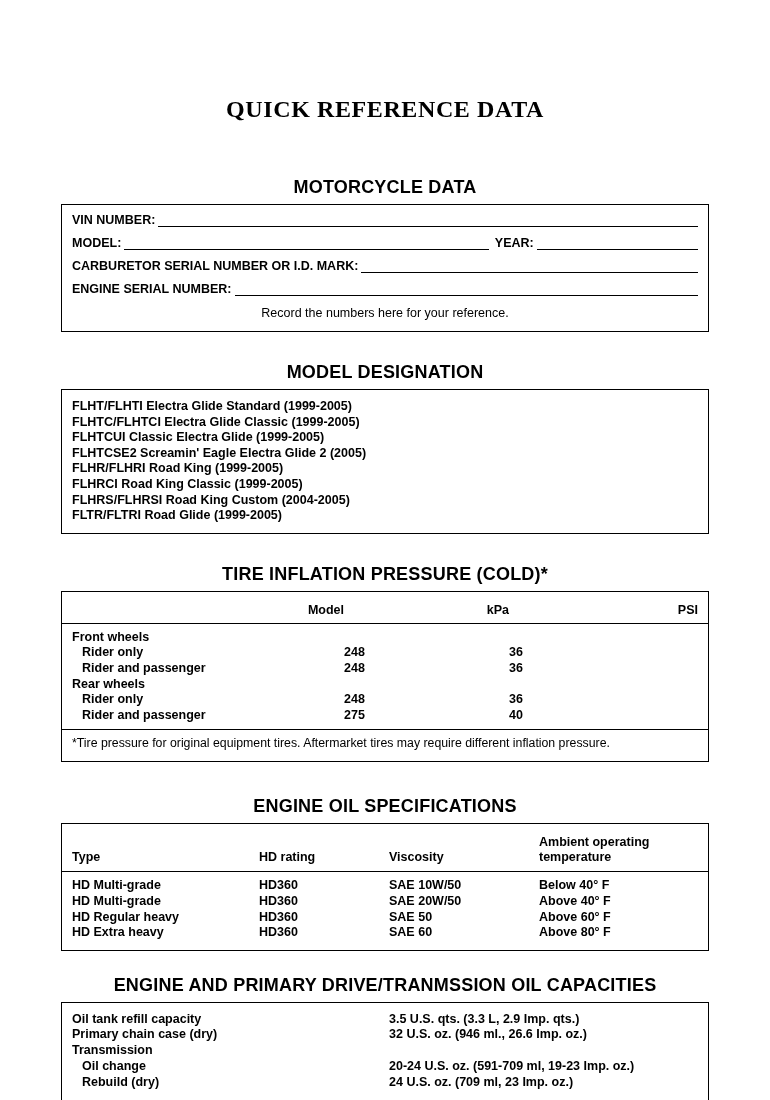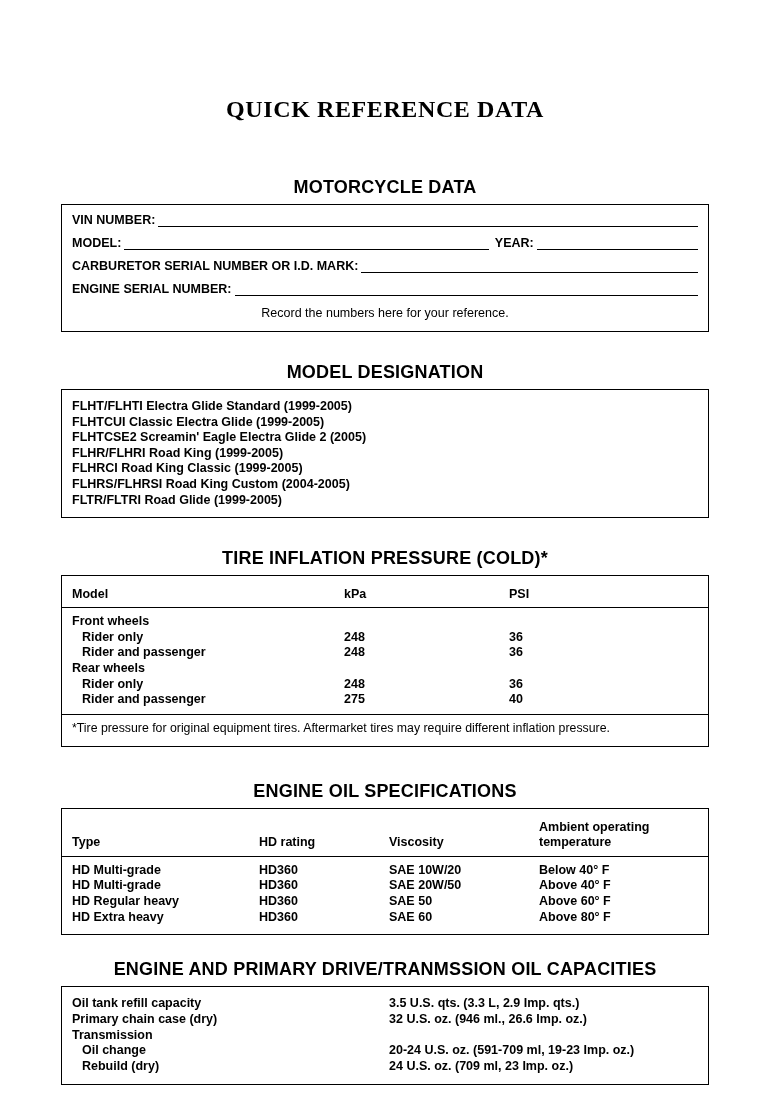--- a/index.html
+++ b/index.html
@@ -43,21 +43,21 @@
 
   
   .model-line { line-height: 15.6px; }
 
   
   .rule { border-top: 1.5px solid #000; margin: 6px -10px; }
   .indent { padding-left: 10px; }
 
   
   .tire-grid { display: grid; grid-template-columns: 272px 165px 1fr; }
-  .tire-header { margin-top: 2px; }
+  .tire-header { margin-top: 2px; text-align: right; }
   .tire-row div { line-height: 15.6px; }
   .footnote { font-weight: normal; font-size: 12.3px; margin-top: 5px; padding-bottom: 2px; }
 
   
   .oil-grid { display: grid; grid-template-columns: 187px 130px 150px 1fr; }
   .oil-header { align-items: end; margin-top: 2px; }
   .oil-header div { line-height: 15px; }
   .oil-row div { line-height: 15.6px; }
 
   
@@ -105,20 +105,21 @@
           <span class="blank full"></span>
         </div>
         <div class="mc-note">Record the numbers here for your reference.</div>
       </div>
     </div>
 
     <div class="mt-sec">
       <div class="section-heading">MODEL DESIGNATION</div>
       <div class="box">
         <div class="model-line">FLHT/FLHTI Electra Glide Standard (1999-2005)</div>
+        <div class="model-line">FLHTC/FLHTCI Electra Glide Classic (1999-2005)</div>
         <div class="model-line">FLHTCUI Classic Electra Glide (1999-2005)</div>
         <div class="model-line">FLHTCSE2 Screamin' Eagle Electra Glide 2 (2005)</div>
         <div class="model-line">FLHR/FLHRI Road King (1999-2005)</div>
         <div class="model-line">FLHRCI Road King Classic (1999-2005)</div>
         <div class="model-line">FLHRS/FLHRSI Road King Custom (2004-2005)</div>
         <div class="model-line">FLTR/FLTRI Road Glide (1999-2005)</div>
       </div>
     </div>
 
     <div class="mt-sec">
@@ -171,21 +172,21 @@
         <div class="oil-grid oil-header">
           <div>Type</div>
           <div>HD rating</div>
           <div>Viscosity</div>
           <div>Ambient operating temperature</div>
         </div>
         <div class="rule"></div>
         <div class="oil-grid oil-row">
           <div>HD Multi-grade</div>
           <div>HD360</div>
-          <div>SAE 10W/20</div>
+          <div>SAE 10W/50</div>
           <div>Below 40° F</div>
         </div>
         <div class="oil-grid oil-row">
           <div>HD Multi-grade</div>
           <div>HD360</div>
           <div>SAE 20W/50</div>
           <div>Above 40° F</div>
         </div>
         <div class="oil-grid oil-row">
           <div>HD Regular heavy</div>

